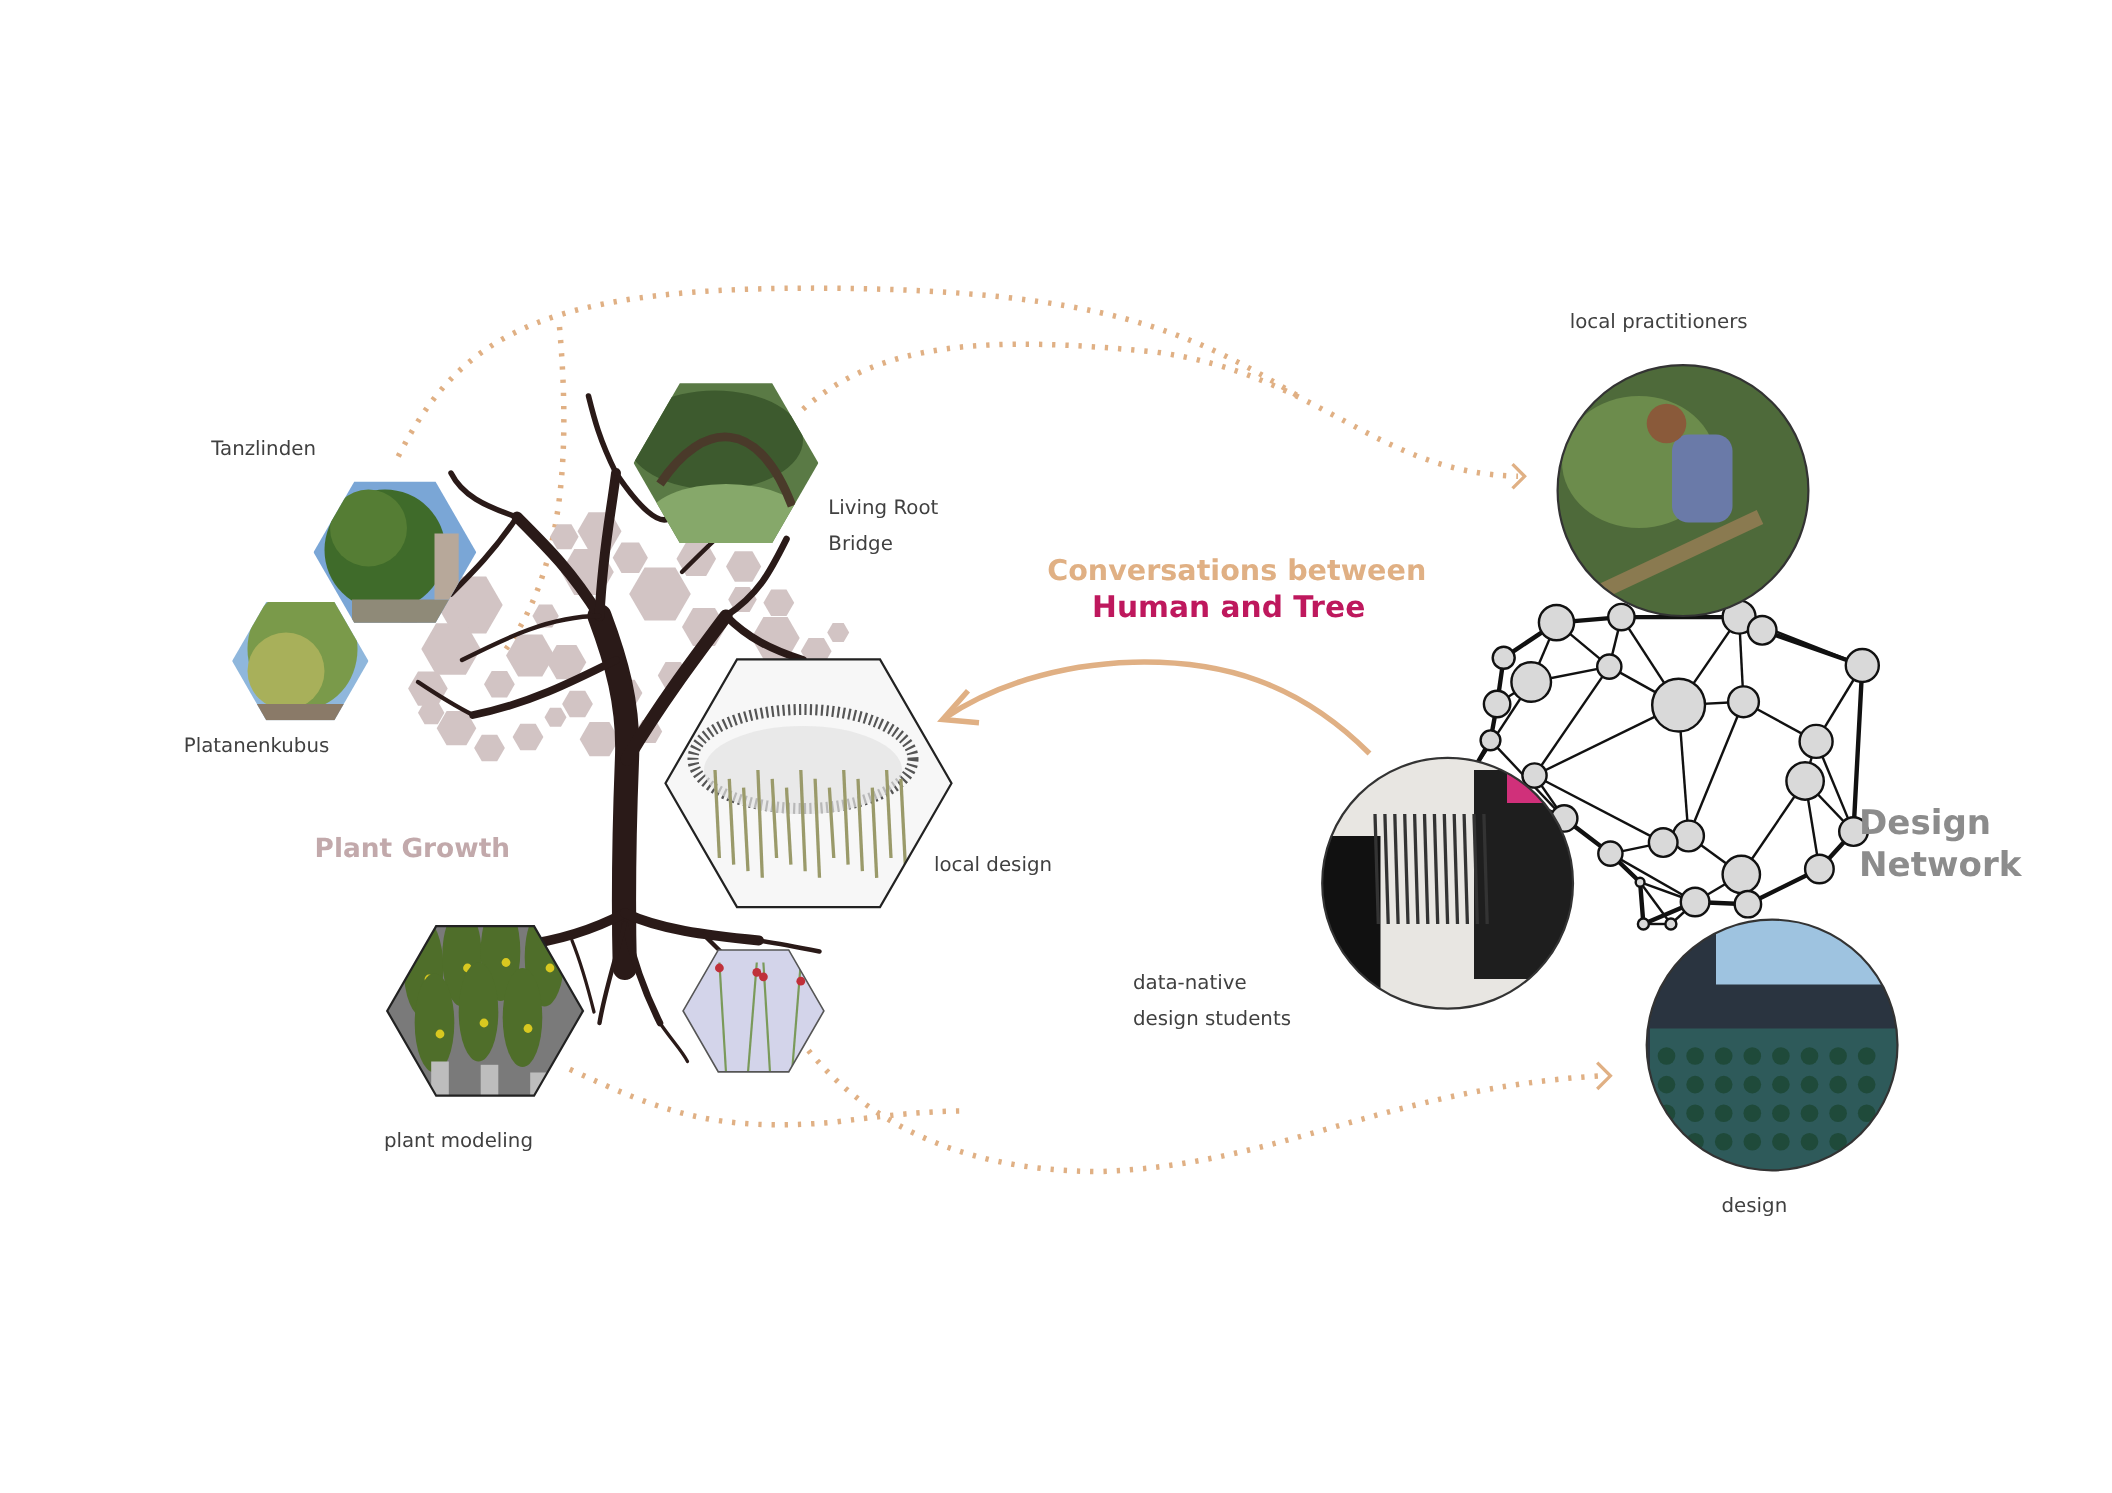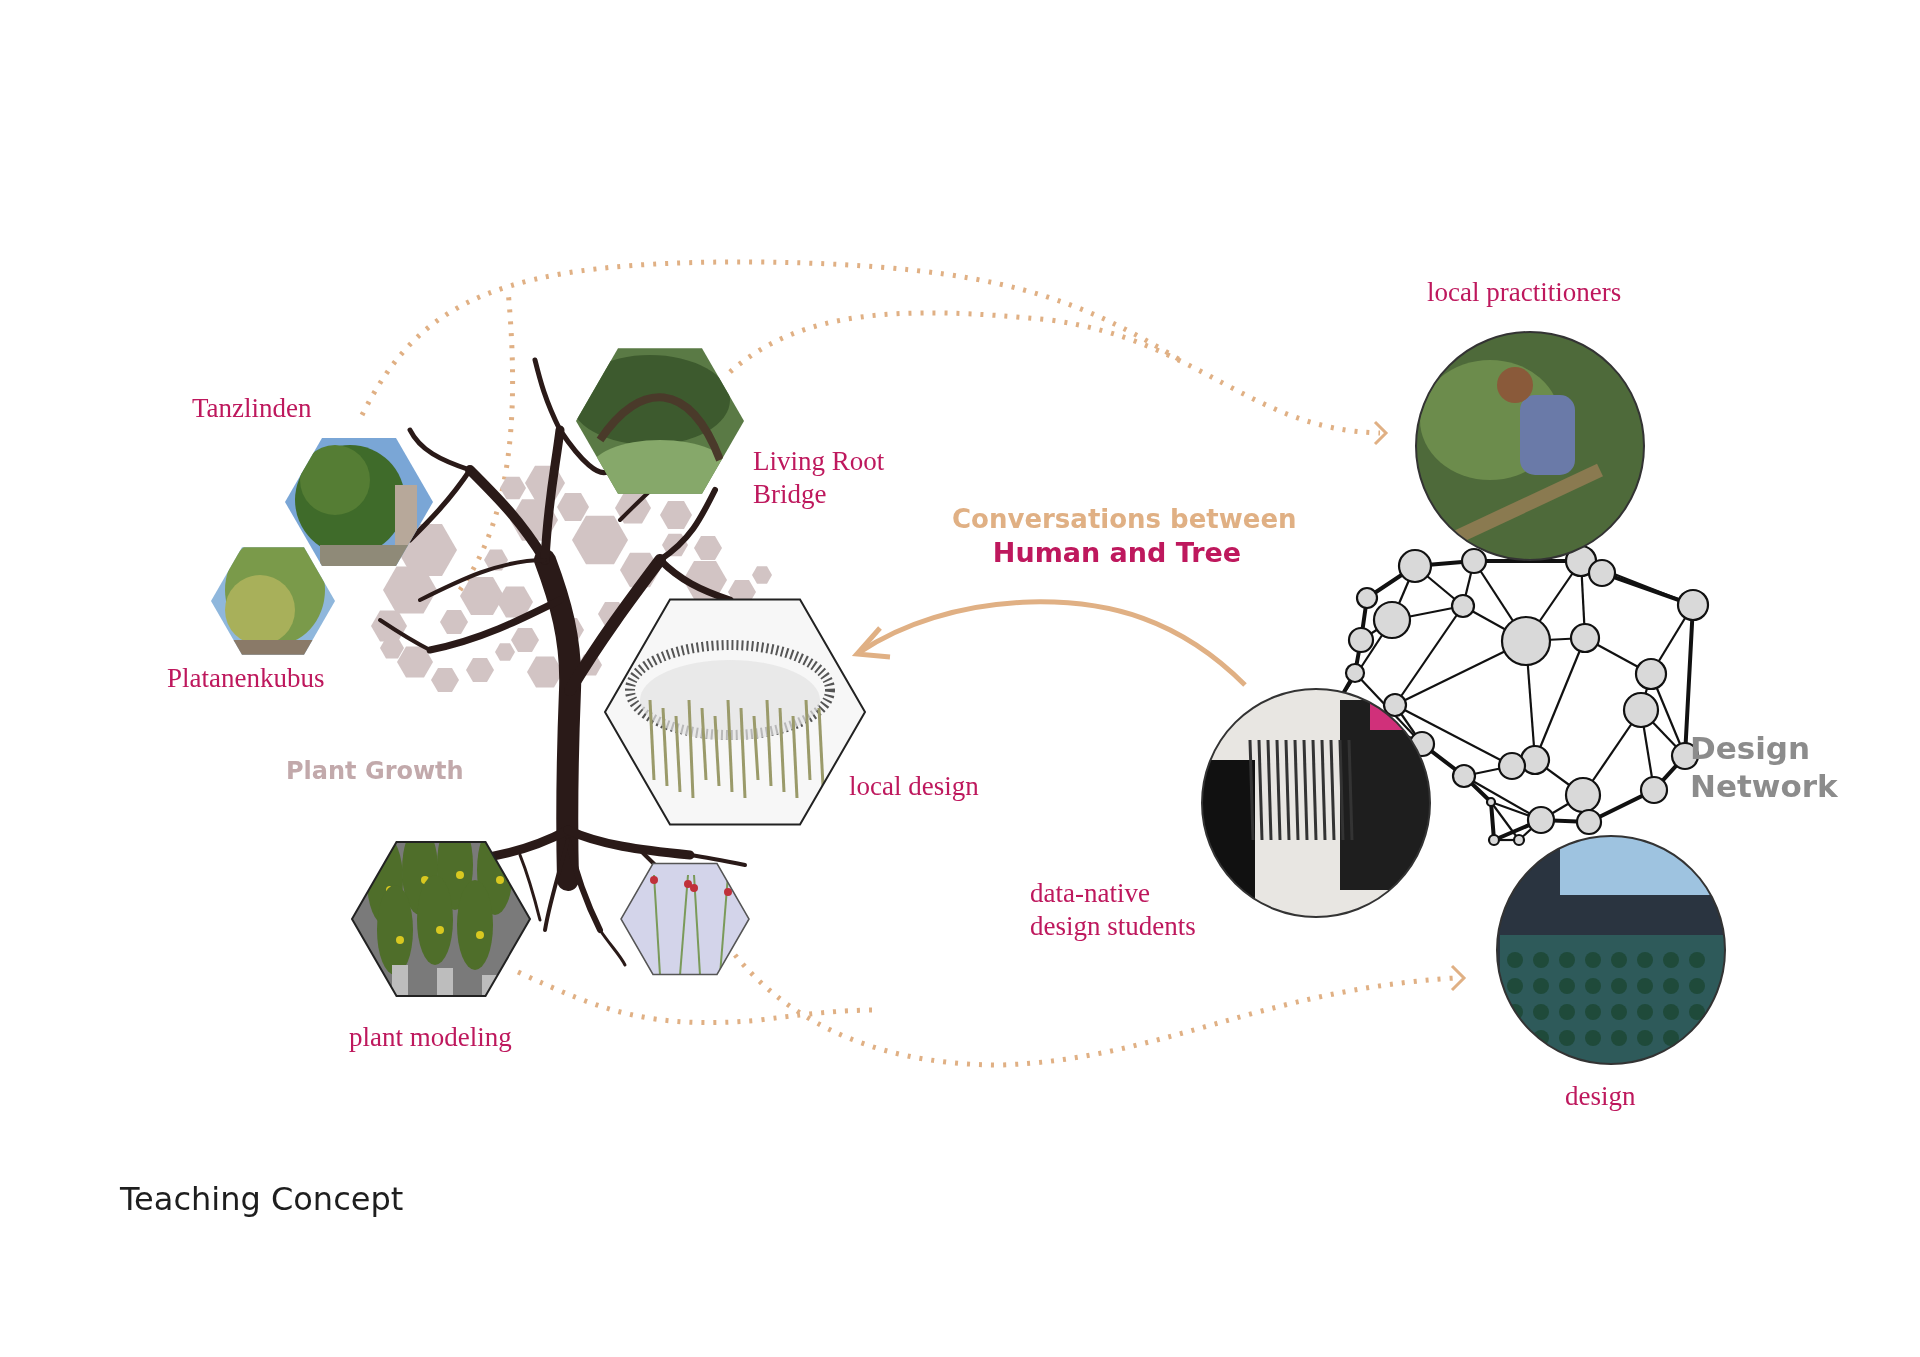--- a/index.html
+++ b/index.html
@@ -1,19 +1,19 @@
 <!DOCTYPE html>
 <html><head>
 <meta charset="utf-8">
 <style>
   html, body { margin:0; padding:0; background:#ffffff; }
   body { width:1920px; height:1357px; position:relative; overflow:hidden;
          font-family:"DejaVu Sans", "Liberation Sans", sans-serif; }
   #stage { position:absolute; left:0; top:0; width:1920px; height:1357px; }
-  .lbl { position:absolute; color:#be185d; font-size:27px; line-height:33px; white-space:nowrap;font-family:Liberation Serif, serif; }
+  .lbl { position:absolute; color:#404040; font-size:18px; line-height:33px; white-space:nowrap; }
   .big { position:absolute; font-weight:bold; white-space:nowrap; }
   .title { position:absolute; color:#1e1e1e; font-size:32px; white-space:nowrap; }
 </style>
 </head>
 <body>
 
 <div id="stage">
   <svg width="1920" height="1357" viewBox="0 0 1920 1357" xmlns="http://www.w3.org/2000/svg" style="position:absolute;left:0;top:0">
     <defs>
       <clipPath id="hexTanz">
@@ -379,14 +379,13 @@
   <div class="big" style="left:952px;top:537px;font-size:27px;color:#be185d;width:330px;text-align:center">Human and Tree</div>
 
   <div class="lbl" style="left:1427px;top:276px">local practitioners</div>
   <div class="lbl" style="left:1030px;top:877px">data-native</div>
   <div class="lbl" style="left:1030px;top:910px">design students</div>
   <div class="lbl" style="left:1565px;top:1080px">design</div>
 
   <div class="big" style="left:1690px;top:730px;font-size:31px;color:#8c8c8c;width:175px;text-align:left">Design</div>
   <div class="big" style="left:1690px;top:768px;font-size:31px;color:#8c8c8c;width:175px;text-align:left">Network</div>
 
-  <div class="title" style="left:120px;top:1180px">Teaching Concept</div>
 </div>
 
 </body></html>

